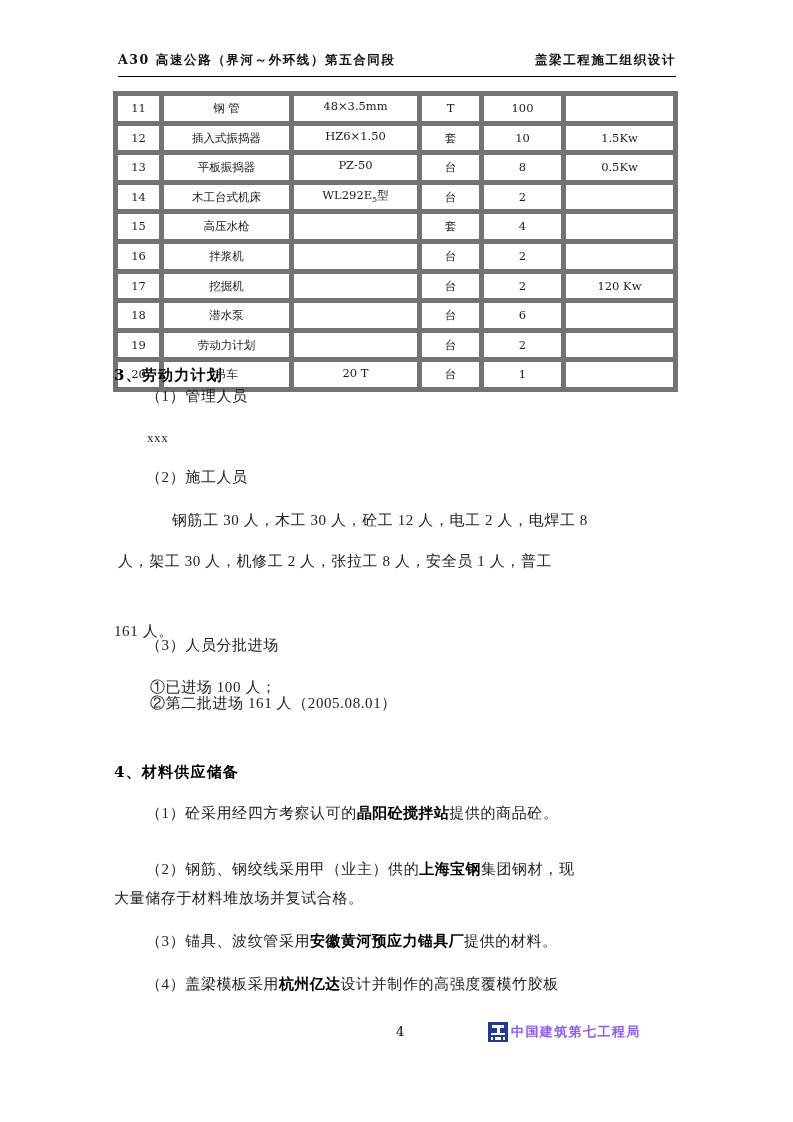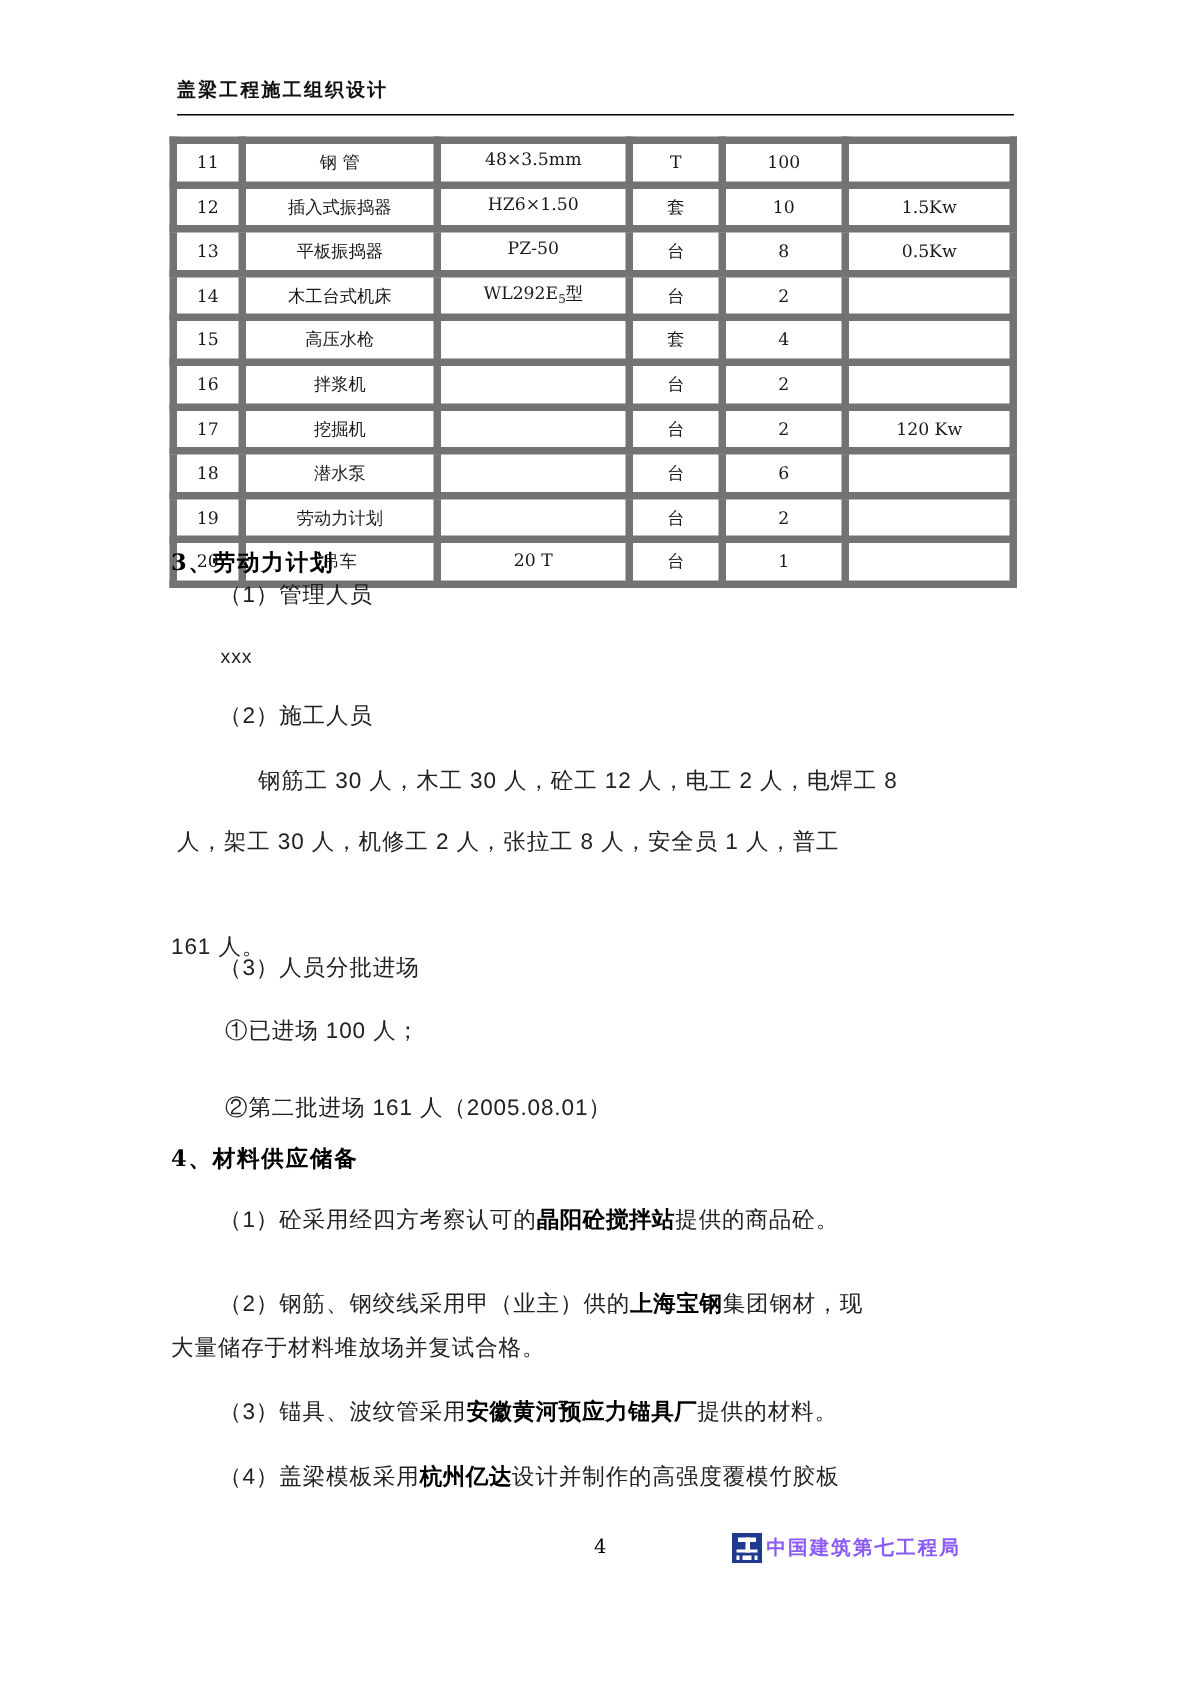--- a/index.html
+++ b/index.html
@@ -89,21 +89,21 @@
     position: absolute;
     font-family: "DejaVu Serif", "Liberation Serif", serif;
     font-weight: bold;
     font-size: 15px;
     letter-spacing: 1.2px;
     color: #000;
     white-space: nowrap;
   }
   .para {
     position: absolute;
-    font-family: Liberation Sans, sans-serif;
+    font-family: Liberation Serif, serif;
     font-size: 15px;
     color: #222;
     letter-spacing: 0.6px;
     white-space: nowrap;
     text-align: right;
   }
   .para b, .bold-inline {
     font-weight: bold;
     color: #000;
     letter-spacing: 0.4px;
@@ -186,20 +186,21 @@
     color: #8b5cf6;
     white-space: nowrap;
   }
 </style>
 </head>
 <body>
 
 <div class="page">
 
   <div class="header">
+    <div class="header-left">A30 高速公路（界河～外环线）第五合同段</div>
     <div class="header-right">盖梁工程施工组织设计</div>
   </div>
   <div class="header-rule"></div>
 
   <table class="equip-table">
     <colgroup>
       <col class="col-no">
         <col class="col-name">
         <col class="col-spec">
       <col class="col-unit">
@@ -301,21 +302,21 @@
   <div class="para" style="left:172px; top:511px;">钢筋工 30 人，木工 30 人，砼工 12 人，电工 2 人，电焊工 8</div>
 
   <div class="para" style="left:118px; top:552px;">人，架工 30 人，机修工 2 人，张拉工 8 人，安全员 1 人，普工</div>
 
   <div class="para" style="left:114px; top:622px;">161 人。</div>
 
   <div class="para" style="left:146px; top:636px;">（3）人员分批进场</div>
 
   <div class="para" style="left:150px; top:678px;">①已进场 100 人；</div>
 
-  <div class="para" style="left:150px; top:729px;">②第二批进场 161 人（2005.08.01）</div>
+  <div class="para" style="left:150px; top:694px;">②第二批进场 161 人（2005.08.01）</div>
 
   <div class="heading" style="left:114px; top:763px;">4、材料供应储备</div>
 
   <div class="para" style="left:146px; top:804px;">
     <span>（1）砼采用经四方考察认可的</span><span class="bold-inline">晶阳砼搅拌站</span><span>提供的商品砼。</span>
   </div>
 
   <div class="para" style="left:146px; top:848px;margin-top:12px;">
     <span>（2）钢筋、钢绞线采用甲（业主）供的</span><span class="bold-inline">上海宝钢</span><span>集团钢材，现</span>
   </div>

